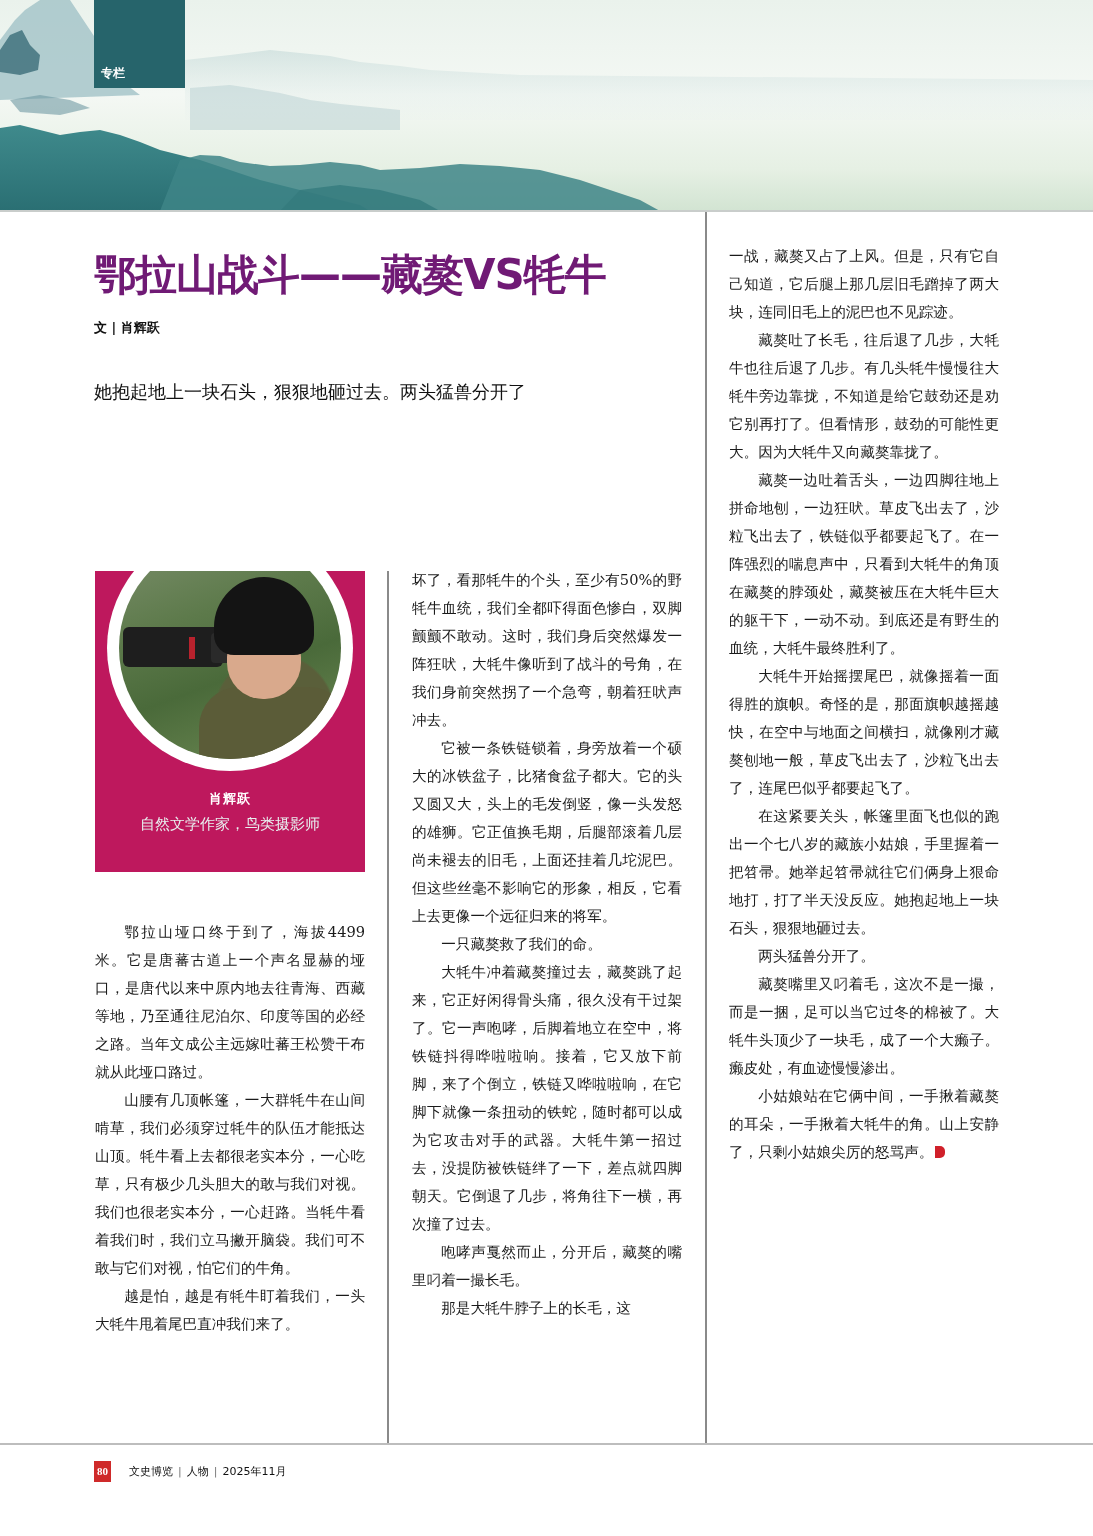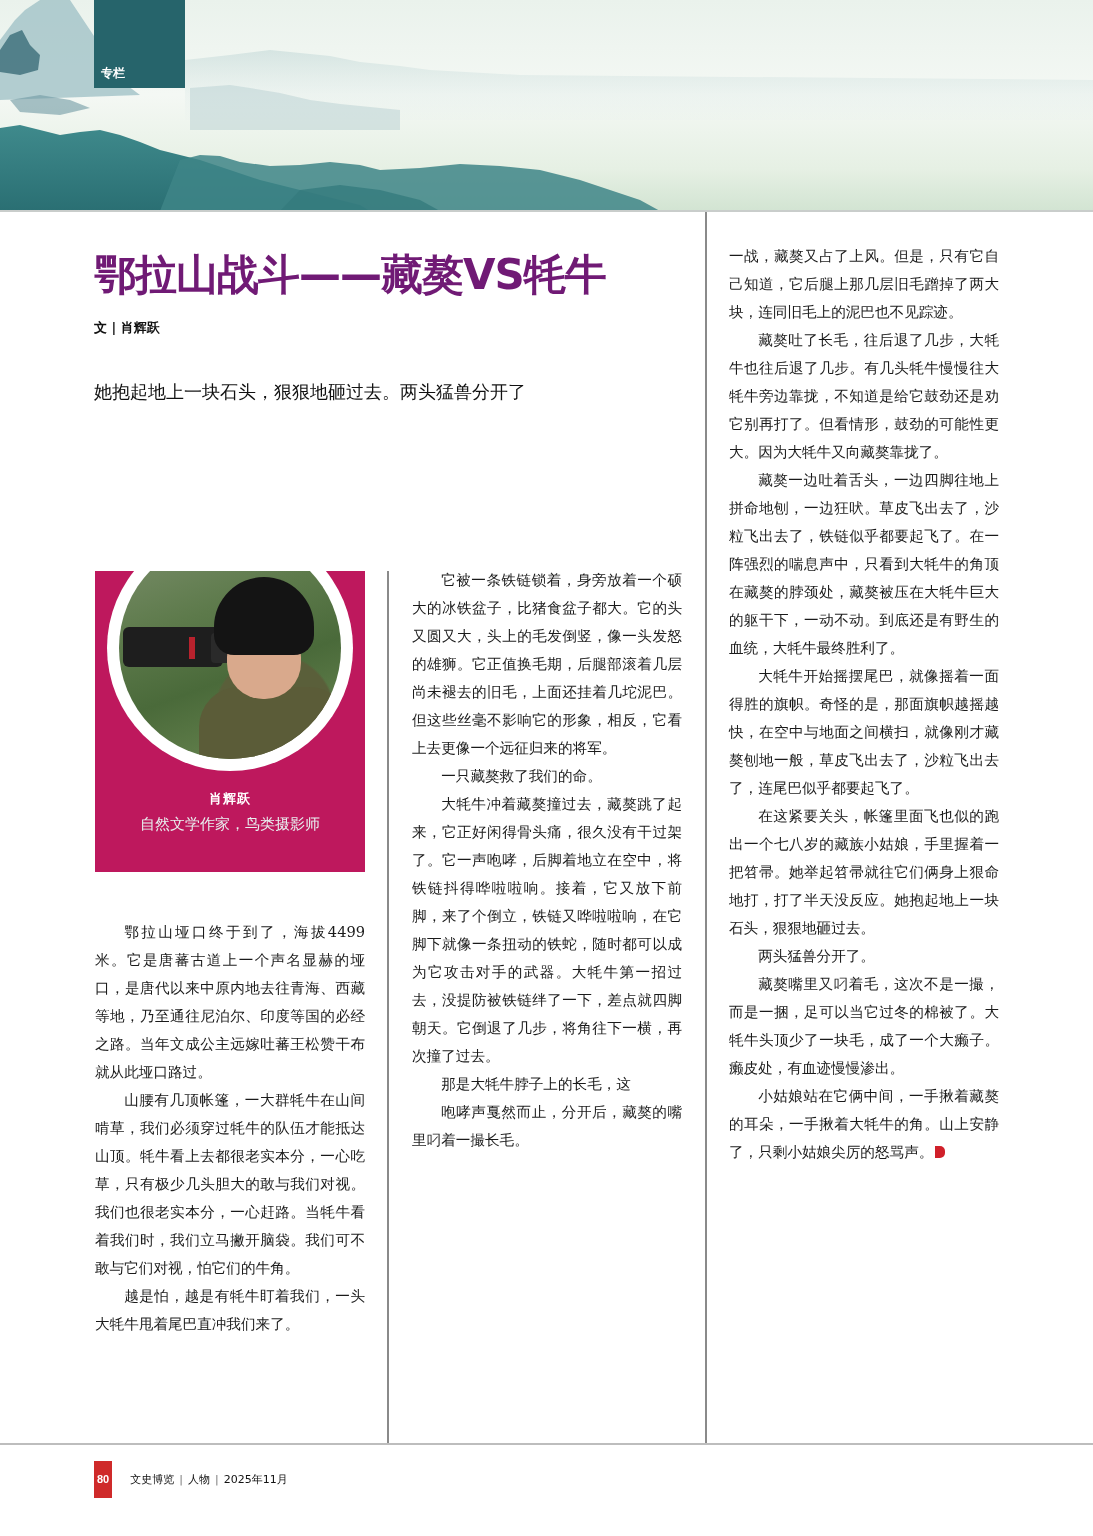--- a/index.html
+++ b/index.html
@@ -94,22 +94,22 @@
     display:inline-block; width:10px; height:12px; background:#d0202a; vertical-align:-1px;
     border-radius:0 5px 5px 0; margin-left:2px;
   }
   .vrule { position:absolute; width:2px; background:#8a8a8a; }
   .vrule-1 { left:387px; top:571px; height:872px; }
   .vrule-2 { left:705px; top:212px; height:1231px; }
   .hrule { position:absolute; left:0; top:1443px; width:1093px; height:2px; background:#bdbdbd; }
   
   .footer { position:absolute; left:94px; top:1461px; font-size:11px; font-family:"DejaVu Sans", sans-serif; color:#111; display:flex; align-items:center; }
   .page-num {
-    background:#cf2a2a; color:#fff; font-family:Liberation Sans, sans-serif; font-weight:bold;
-    font-size:11px; padding:12px 3px; line-height:13px; margin-right:18px;
+    background:#cf2a2a; color:#fff; font-family:Liberation Serif, serif; font-weight:bold;
+    font-size:11px; padding:4px 3px; line-height:13px; margin-right:18px;
   }
   .footer .sep { color:#777; margin:0 5px; }
 </style>
 </head>
 <body>
 
 <div class="banner">
   <svg width="1093" height="211" viewBox="0 0 1093 211">
     <defs>
       <linearGradient id="mtn" x1="0" y1="0" x2="0" y2="1">
@@ -159,25 +159,26 @@
 
 <div class="col col-left">
   <p>鄂拉山垭口终于到了，海拔4499米。它是唐蕃古道上一个声名显赫的垭口，是唐代以来中原内地去往青海、西藏等地，乃至通往尼泊尔、印度等国的必经之路。当年文成公主远嫁吐蕃王松赞干布就从此垭口路过。</p>
   <p>山腰有几顶帐篷，一大群牦牛在山间啃草，我们必须穿过牦牛的队伍才能抵达山顶。牦牛看上去都很老实本分，一心吃草，只有极少几头胆大的敢与我们对视。我们也很老实本分，一心赶路。当牦牛看着我们时，我们立马撇开脑袋。我们可不敢与它们对视，怕它们的牛角。</p>
   <p>越是怕，越是有牦牛盯着我们，一头大牦牛甩着尾巴直冲我们来了。</p>
 </div>
 
 <div class="vrule vrule-1"></div>
 
 <div class="col col-mid">
+  <p class="cont">坏了，看那牦牛的个头，至少有50%的野牦牛血统，我们全都吓得面色惨白，双脚颤颤不敢动。这时，我们身后突然爆发一阵狂吠，大牦牛像听到了战斗的号角，在我们身前突然拐了一个急弯，朝着狂吠声冲去。</p>
   <p>它被一条铁链锁着，身旁放着一个硕大的冰铁盆子，比猪食盆子都大。它的头又圆又大，头上的毛发倒竖，像一头发怒的雄狮。它正值换毛期，后腿部滚着几层尚未褪去的旧毛，上面还挂着几坨泥巴。但这些丝毫不影响它的形象，相反，它看上去更像一个远征归来的将军。</p>
   <p>一只藏獒救了我们的命。</p>
   <p>大牦牛冲着藏獒撞过去，藏獒跳了起来，它正好闲得骨头痛，很久没有干过架了。它一声咆哮，后脚着地立在空中，将铁链抖得哗啦啦响。接着，它又放下前脚，来了个倒立，铁链又哗啦啦响，在它脚下就像一条扭动的铁蛇，随时都可以成为它攻击对手的武器。大牦牛第一招过去，没提防被铁链绊了一下，差点就四脚朝天。它倒退了几步，将角往下一横，再次撞了过去。</p>
+  <p>咆哮声戛然而止，分开后，藏獒的嘴里叼着一撮长毛。</p>
   <p>那是大牦牛脖子上的长毛，这</p>
-  <p>咆哮声戛然而止，分开后，藏獒的嘴里叼着一撮长毛。</p>
 </div>
 
 <div class="vrule vrule-2"></div>
 
 <div class="col col-right">
   <p class="cont">一战，藏獒又占了上风。但是，只有它自己知道，它后腿上那几层旧毛蹭掉了两大块，连同旧毛上的泥巴也不见踪迹。</p>
   <p>藏獒吐了长毛，往后退了几步，大牦牛也往后退了几步。有几头牦牛慢慢往大牦牛旁边靠拢，不知道是给它鼓劲还是劝它别再打了。但看情形，鼓劲的可能性更大。因为大牦牛又向藏獒靠拢了。</p>
   <p>藏獒一边吐着舌头，一边四脚往地上拼命地刨，一边狂吠。草皮飞出去了，沙粒飞出去了，铁链似乎都要起飞了。在一阵强烈的喘息声中，只看到大牦牛的角顶在藏獒的脖颈处，藏獒被压在大牦牛巨大的躯干下，一动不动。到底还是有野生的血统，大牦牛最终胜利了。</p>
   <p>大牦牛开始摇摆尾巴，就像摇着一面得胜的旗帜。奇怪的是，那面旗帜越摇越快，在空中与地面之间横扫，就像刚才藏獒刨地一般，草皮飞出去了，沙粒飞出去了，连尾巴似乎都要起飞了。</p>
   <p>在这紧要关头，帐篷里面飞也似的跑出一个七八岁的藏族小姑娘，手里握着一把笤帚。她举起笤帚就往它们俩身上狠命地打，打了半天没反应。她抱起地上一块石头，狠狠地砸过去。</p>

